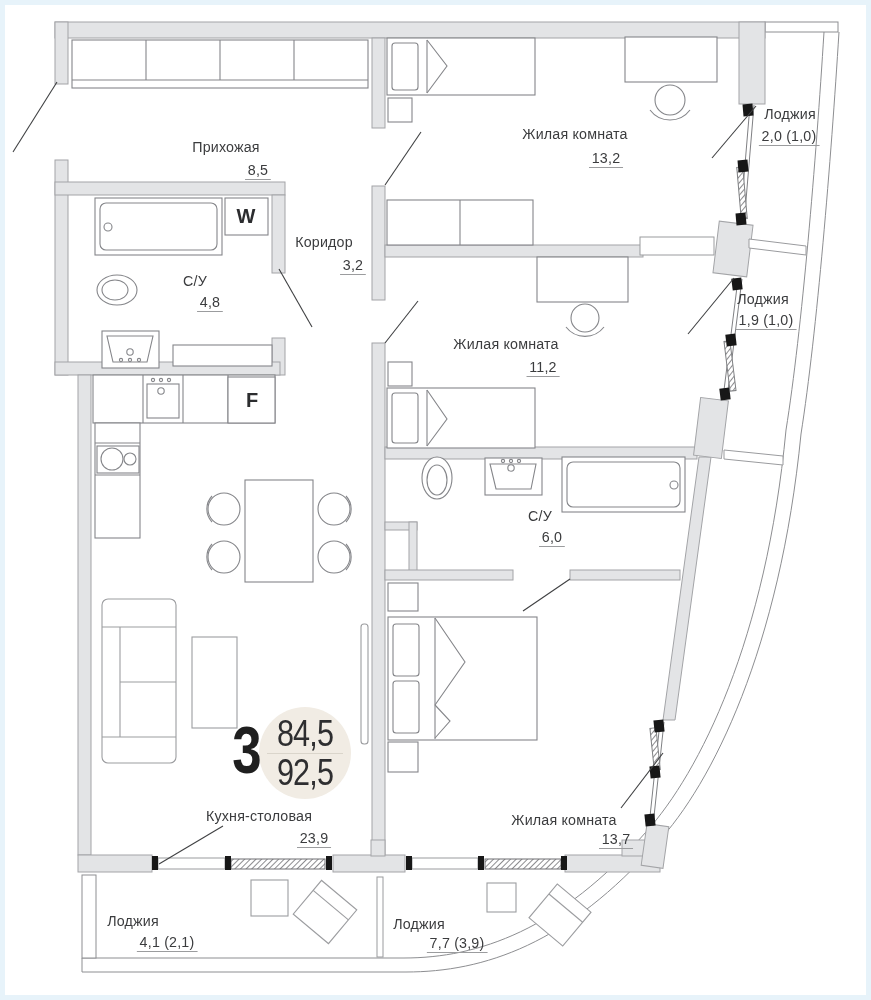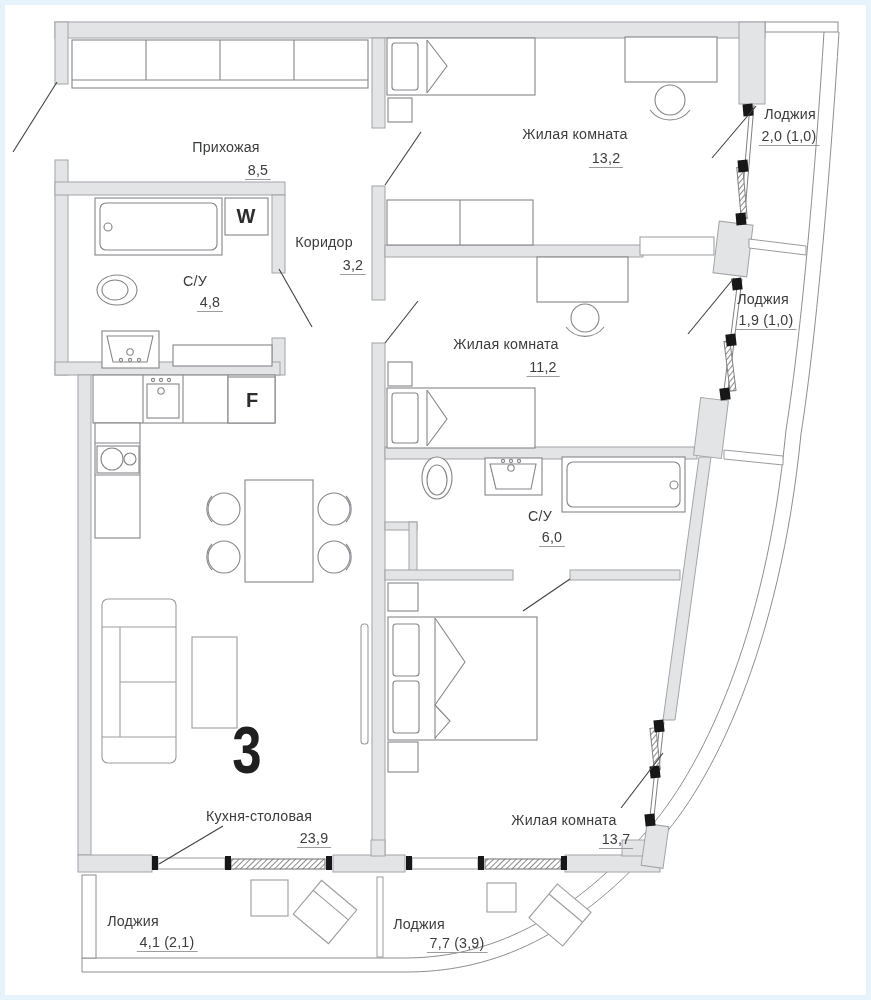--- a/index.html
+++ b/index.html
@@ -333,14 +333,19 @@
 <div class="lbl" style="left:133px;top:921px">Лоджия</div>
 <div class="lbl" style="left:167px;top:942px"><span class="area-val">4,1 (2,1)</span></div>
 
 <div class="lbl" style="left:419px;top:924px">Лоджия</div>
 <div class="lbl" style="left:457px;top:943px"><span class="area-val">7,7 (3,9)</span></div>
 
 <div class="appliance" style="left:246px;top:216px">W</div>
 <div class="appliance" style="left:252px;top:400px">F</div>
 
 <div class="badge-rooms">3</div>
-
+<div class="badge-circle">
+  <div class="badge-num">84,5</div>
+  <div class="badge-line"></div>
+  <div class="badge-num">92,5</div>
 </div>
 
+</div>
+
 </body></html>

